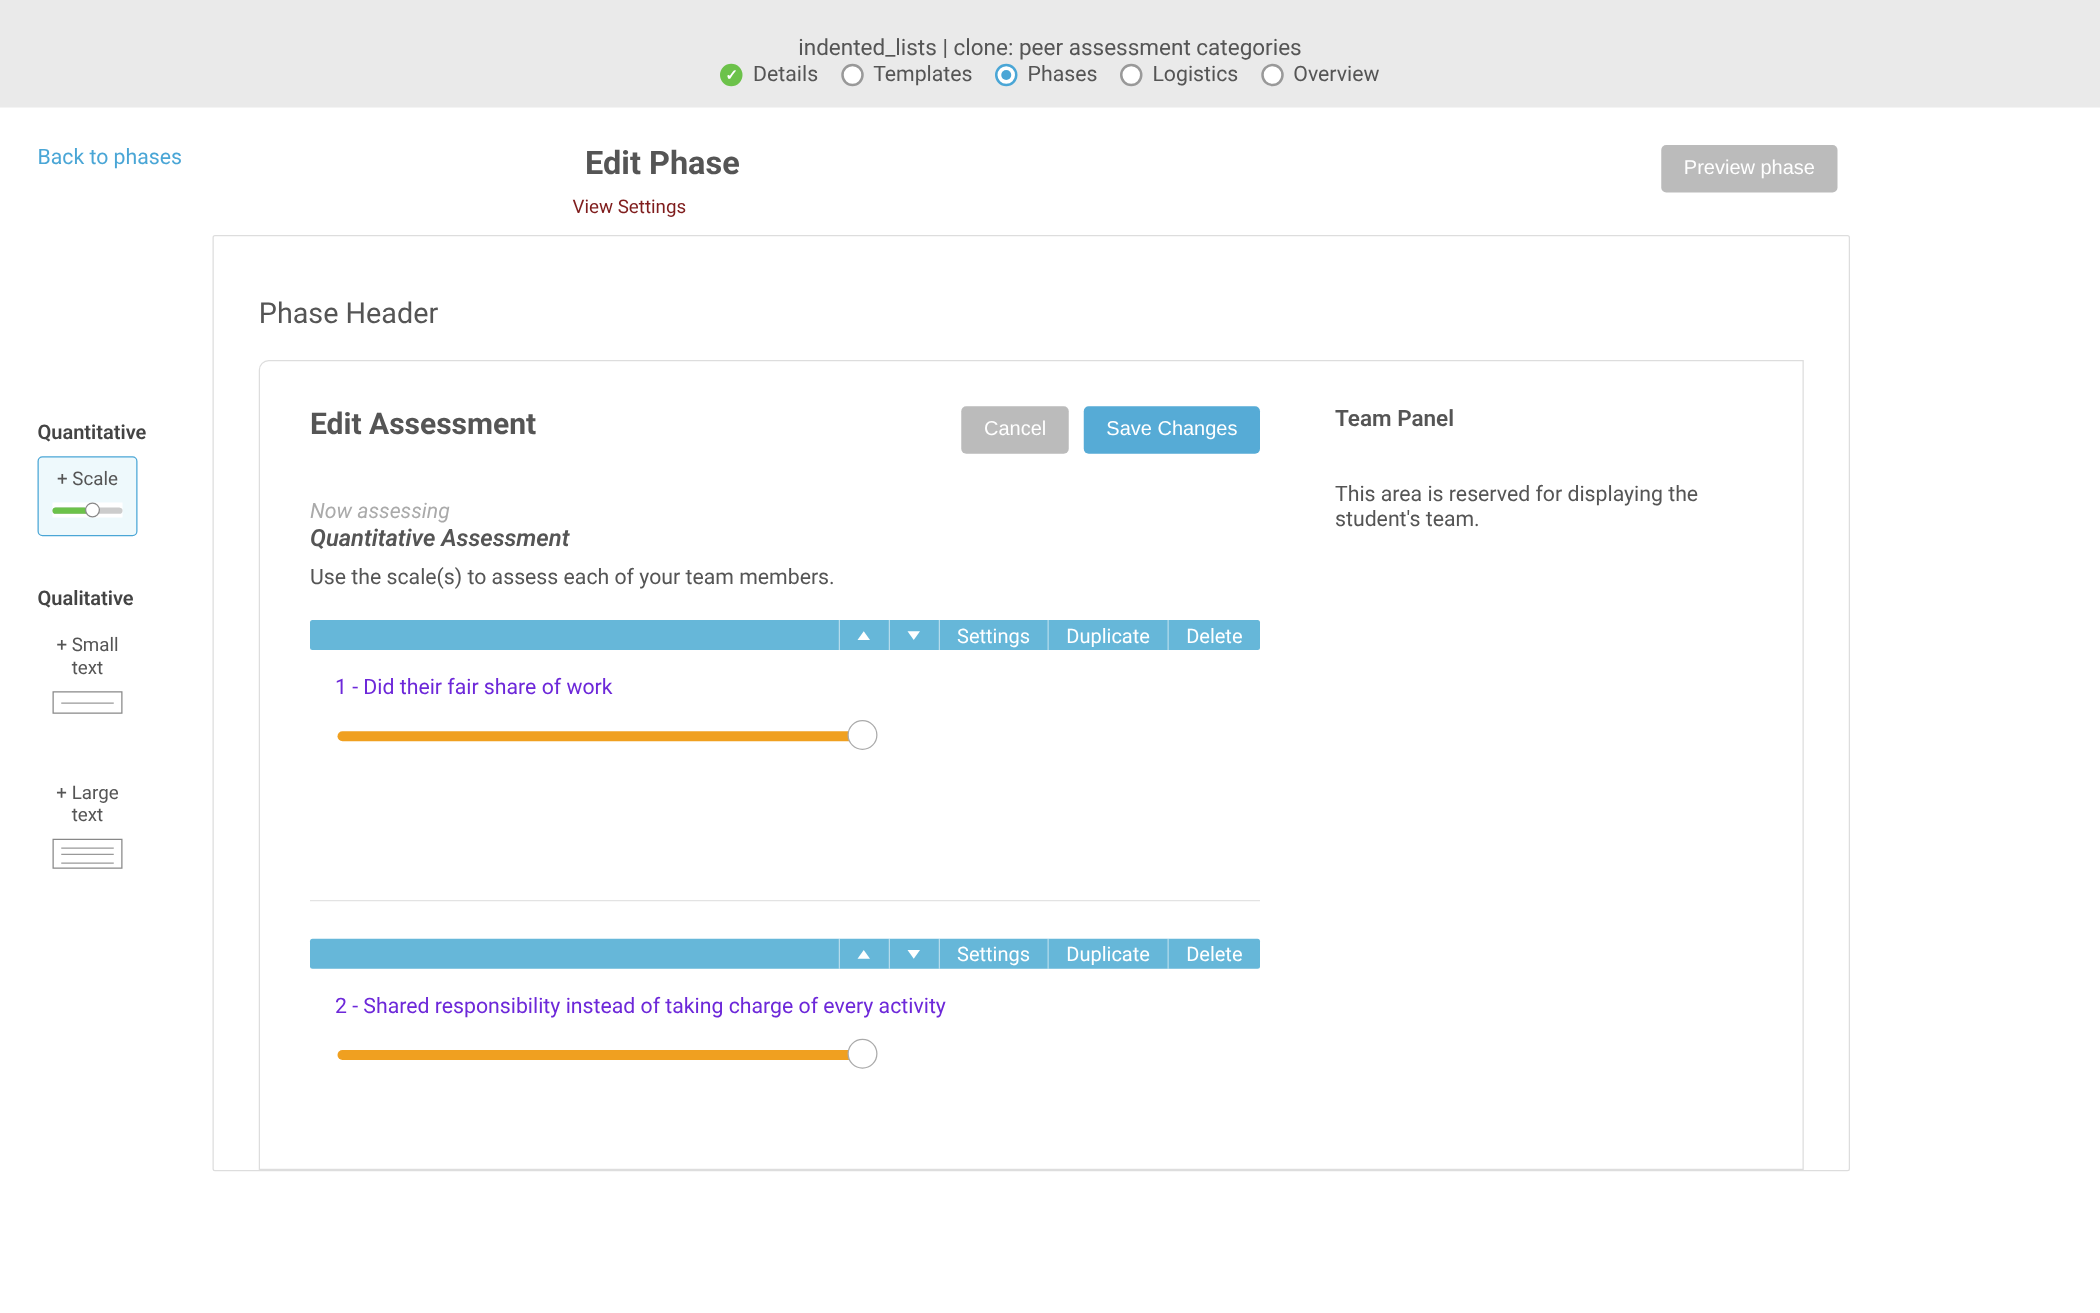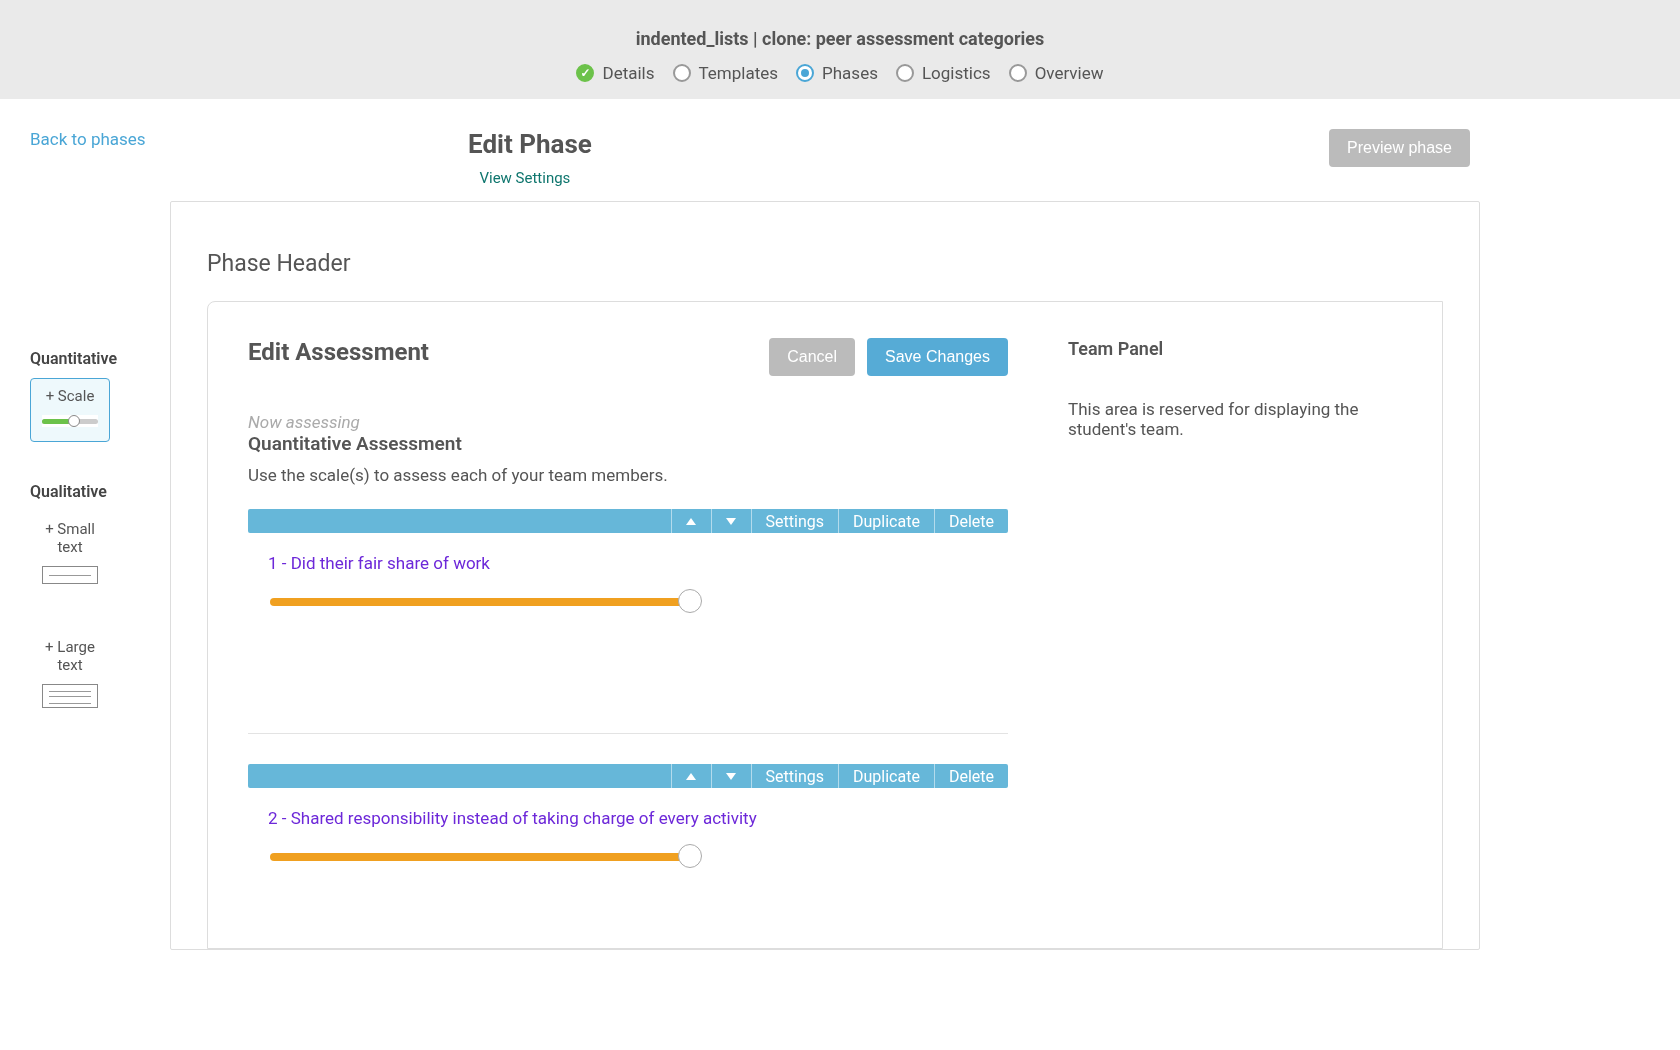--- a/index.html
+++ b/index.html
@@ -12,23 +12,22 @@
   overflow: hidden;
   font-size: 17px;
 }
 .top-header {
   background: #eaeaea;
   padding: 28px 0 16px 0;
   text-align: center;
 }
 .breadcrumb {
   color: #555;
-  font-weight: 700;
+  font-weight: 400;
   font-size: 18px;
-  margin-bottom: 12px;
 }
 .stepper {
   display: inline-flex;
   gap: 18px;
   align-items: center;
 }
 .step {
   display: inline-flex;
   align-items: center;
   gap: 8px;
@@ -151,26 +150,25 @@
   margin-left: 280px;
   margin-bottom: 14px;
 }
 .page-header-row h1 {
   color: #555;
   font-weight: 700;
   font-size: 26px;
   margin-left: 18px;
 }
 .view-settings {
-  color: #0f766e;
+  color: #7f1d1d;
   font-size: 15px;
   margin-top: 10px;
   margin-left: 8px;
   cursor: pointer;
-  text-align: center;
 }
 .preview-btn {
   margin-left: auto;
   margin-right: 70px;
   background: #bbb;
   color: #fff;
   border: none;
   border-radius: 4px;
   padding: 10px 18px;
   font-size: 16px;
@@ -202,21 +200,21 @@
 .edit-row { display: flex; align-items: flex-start; margin-bottom: 36px; }
 .edit-row h2 { color: #555; font-weight: 700; font-size: 24px; }
 .btn {
   border: none; border-radius: 4px; color: #fff;
   padding: 10px 18px; font-size: 16px; cursor: pointer;
 }
 .btn-grey { background: #bbb; margin-left: auto; margin-right: 12px; }
 .btn-blue { background: #56abd6; }
 .now-assessing { color: #aaa; font-style: italic; font-size: 17px; }
 .assessee-name { color: #555; font-size: 24px; font-weight: 700; margin-top: 6px; margin-bottom: 36px; }
-.section-h3 { color: #555; font-weight: 600; font-size: 19px; margin-bottom: 10px; }
+.section-h3 { color: #555; font-weight: 600; font-size: 19px; margin-bottom: 10px; font-style: italic; }
 .section-sub { color: #555; font-size: 17px; margin-bottom: 24px; }
 .item-block { margin-bottom: 120px; }
 .item-toolbar {
   background: #66b7d9;
   display: flex;
   height: 24px;
   border-radius: 2px;
   color: #fff;
 }
 .item-toolbar .spacer { flex: 1; }

